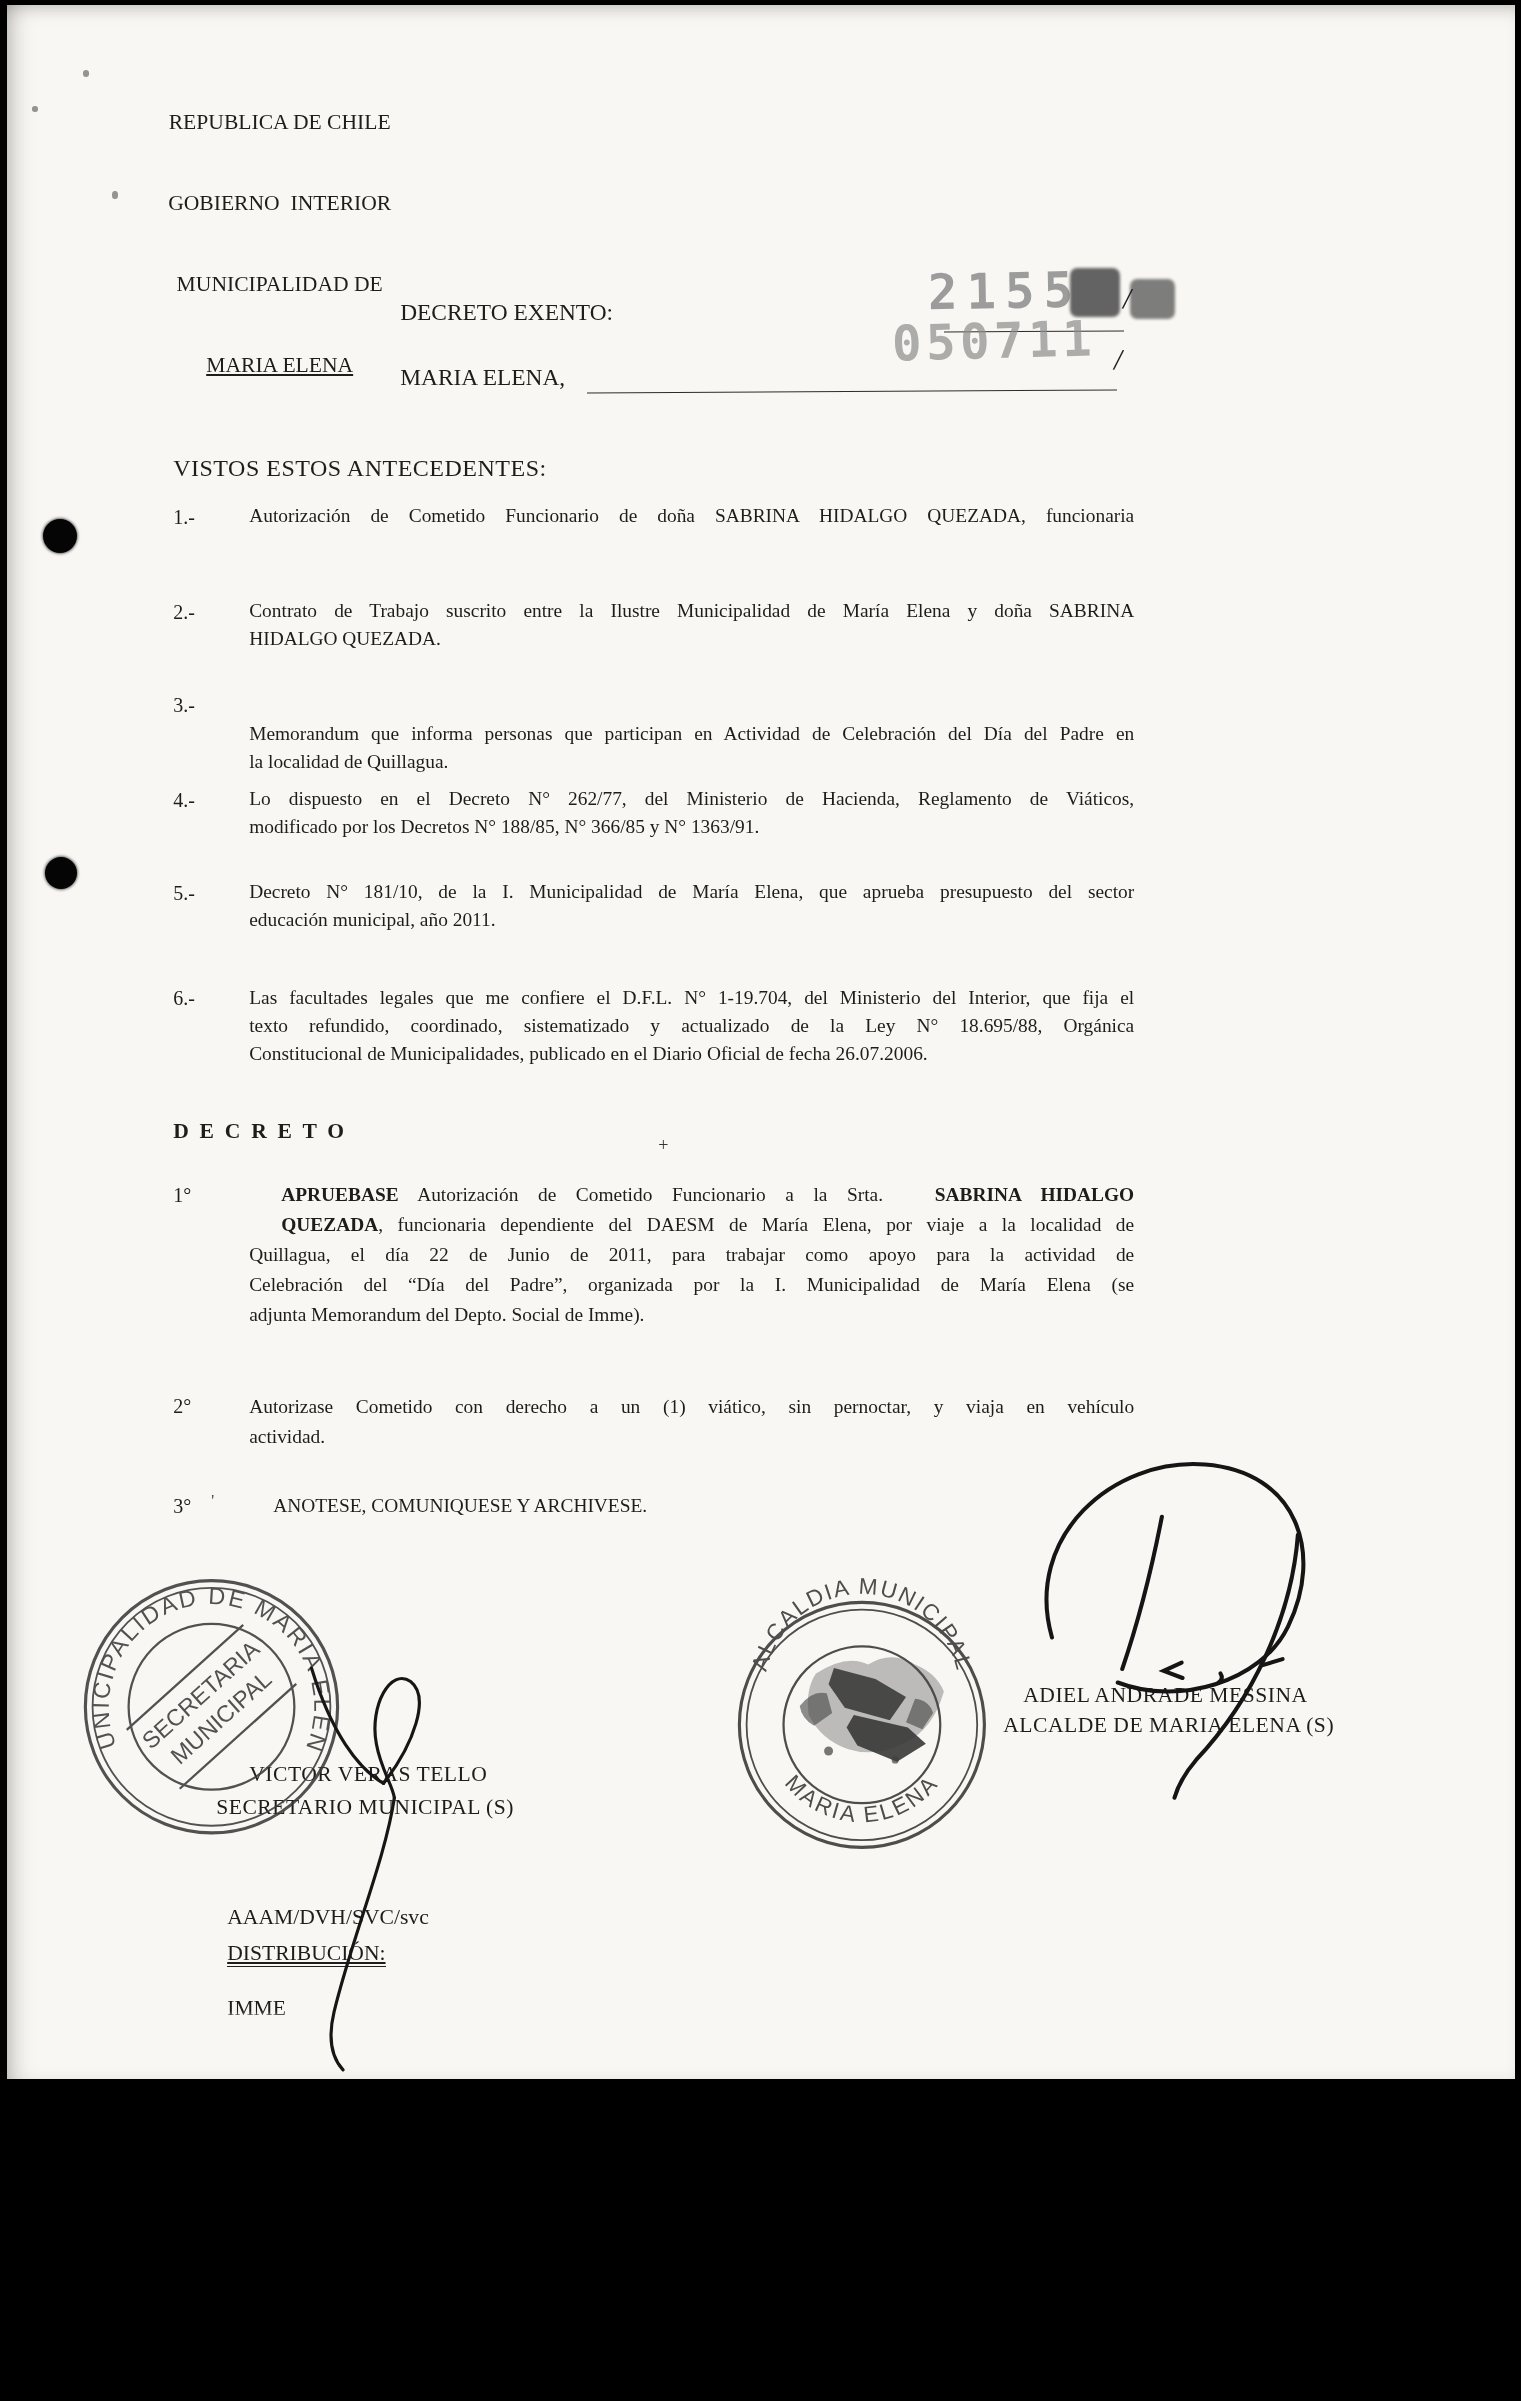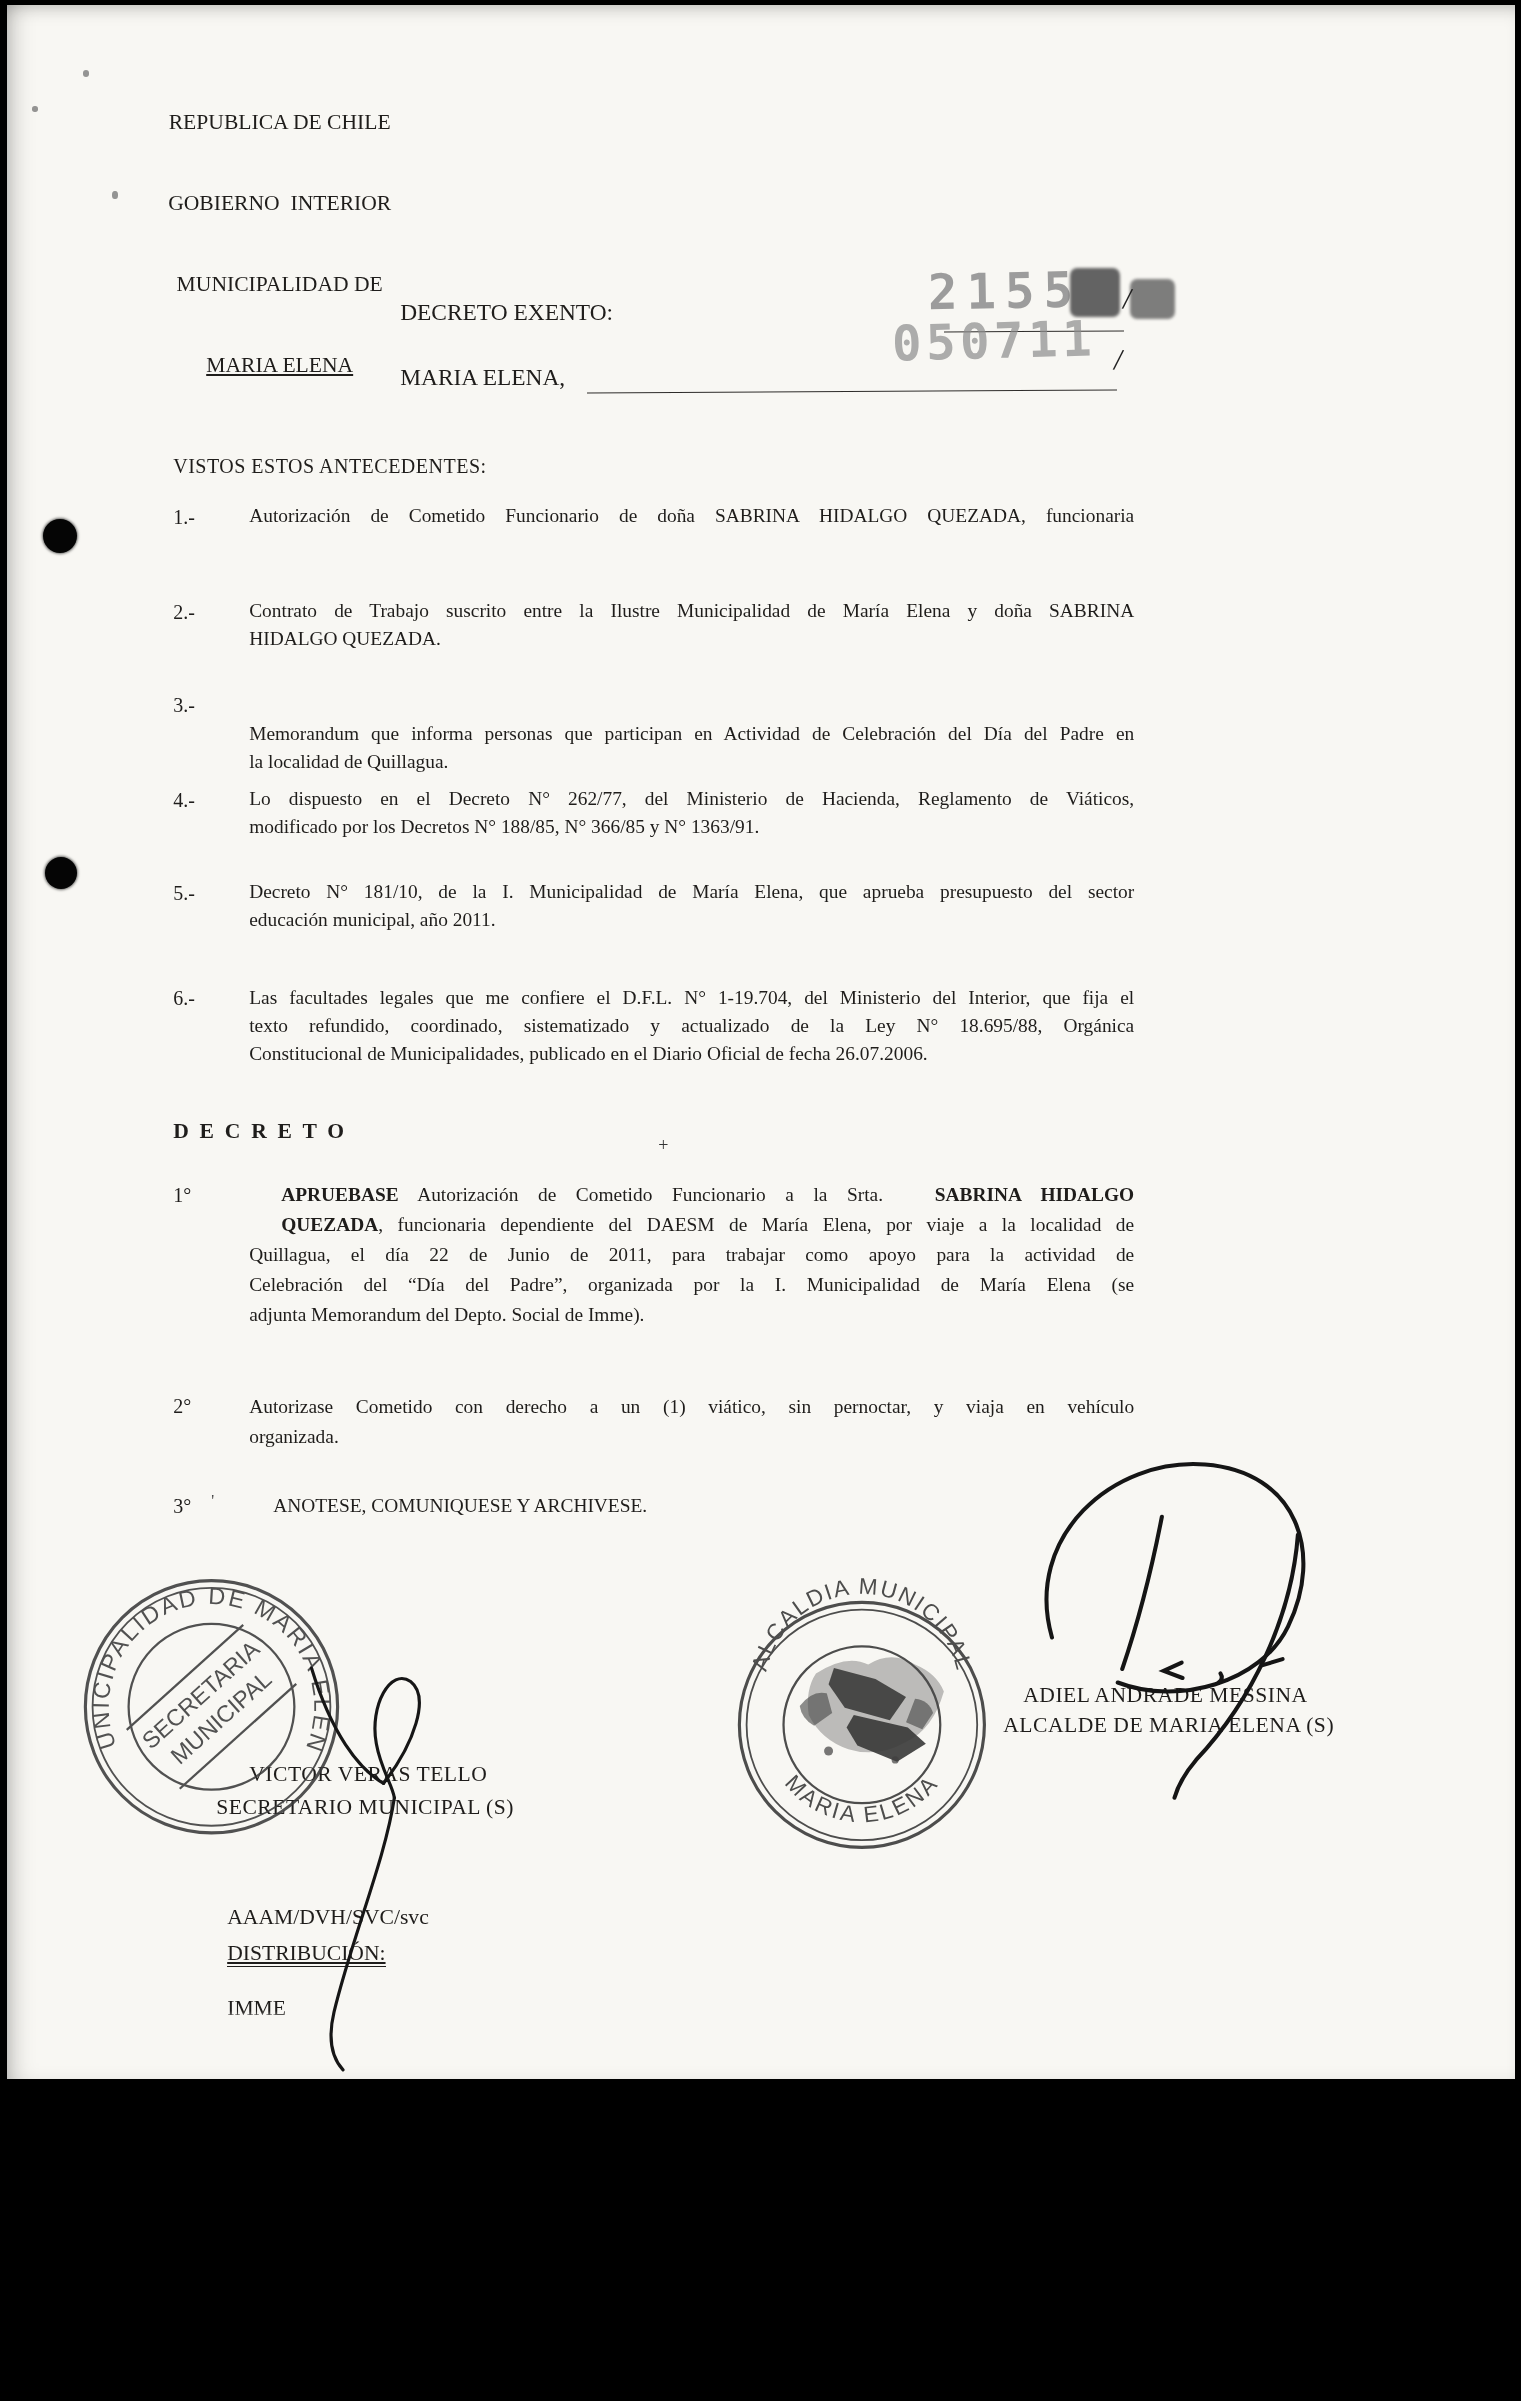--- a/index.html
+++ b/index.html
@@ -20,21 +20,21 @@
             font-size:49px;font-weight:bold;opacity:.85;}
   .fill-line{border-top:1.8px solid #2e2c2a;height:0;transform:rotate(-.35deg);}
   .slash{font-size:31px;color:#222;transform:rotate(8deg);}
   .smudge{background:#4a4a4a;filter:blur(1.4px);border-radius:7.2px;opacity:.85;}
   
   .itemnum{font-size:20px;}
   .itembody{font-size:19.4px;line-height:28px;width:885px;}
   .rbody{line-height:30px;}
   .jline{text-align:justify;text-align-last:justify;}
   .jline.last{text-align-last:left;}
-  #vistos-heading{font-size:20px;letter-spacing:0.5px;}
+  #vistos-heading{font-size:24px;letter-spacing:0.5px;}
   #decreto-heading{font-size:21.6px;font-weight:bold;letter-spacing:2.7px;}
   .signame{font-size:21.6px;letter-spacing:0.5px;}
   .footline{font-size:21.6px;}
   #distribucion{border-bottom:1.8px solid var(--ink,#1c1c1c);text-decoration:underline;padding-bottom:0.9px;}
   #imme{-webkit-mask-image:linear-gradient(#000 60%,rgba(0,0,0,.25));mask-image:linear-gradient(#000 60%,rgba(0,0,0,.25));}
   .hole{background:#050505;border-radius:50%;box-shadow:0 0 2.7px 0.9px rgba(0,0,0,.6);}
   .speck{background:#6a6a6a;border-radius:50%;opacity:.7;}
   svg text{font-family:"Liberation Sans",sans-serif;}
 </style>
 </head>
@@ -88,21 +88,21 @@
     <div class="abs t itemnum" style="left:166px;top:982px;">6.-</div>
     <div class="abs t itembody" style="left:242px;top:979px;"><div class="jline">Las facultades legales que me confiere el D.F.L. N° 1-19.704, del Ministerio del Interior, que fija el</div><div class="jline">texto refundido, coordinado, sistematizado y actualizado de la Ley N° 18.695/88, Orgánica</div><div class="jline last">Constitucional de Municipalidades, publicado en el Diario Oficial de fecha 26.07.2006.</div></div>
 
     <div class="abs t" id="decreto-heading" style="left:166px;top:1114px;">D E C R E T O</div>
     <div class="abs t" style="left:651px;top:1130px;font-size:18px;color:#333;">+</div>
 
     <div class="abs t itemnum" style="left:166px;top:1179px;">1°</div>
     <div class="abs t itembody rbody" style="left:242px;top:1175px;"><div class="jline"><span class="b">APRUEBASE</span><span> Autorización de Cometido Funcionario a la Srta. </span><span class="b">SABRINA HIDALGO</span></div><div class="jline"><span class="b">QUEZADA</span><span>, funcionaria dependiente del DAESM de María Elena, por viaje a la localidad de</span></div><div class="jline">Quillagua, el día 22 de Junio de 2011, para trabajar como apoyo para la actividad de</div><div class="jline">Celebración del “Día del Padre”, organizada por la I. Municipalidad de María Elena (se</div><div class="jline last">adjunta Memorandum del Depto. Social de Imme).</div></div>
 
     <div class="abs t itemnum" style="left:166px;top:1390px;">2°</div>
-    <div class="abs t itembody rbody" style="left:242px;top:1387px;"><div class="jline">Autorizase Cometido con derecho a un (1) viático, sin pernoctar, y viaja en vehículo</div><div class="jline last">organizada.</div></div>
+    <div class="abs t itembody rbody" style="left:242px;top:1387px;"><div class="jline">Autorizase Cometido con derecho a un (1) viático, sin pernoctar, y viaja en vehículo</div><div class="jline last">actividad.</div></div>
 
     <div class="abs t itemnum" style="left:166px;top:1490px;">3°</div>
     <div class="abs t" style="left:204px;top:1487px;font-size:16px;color:#444;">'</div>
     <div class="abs t itembody rbody" style="left:248px;top:1486px;margin-left:18px;"><div class="jline last">ANOTESE, COMUNIQUESE Y ARCHIVESE.</div></div>
 
     <div class="abs t signame" style="left:1016px;top:1678px;">ADIEL ANDRADE MESSINA</div>
     <div class="abs t signame" style="left:996px;top:1708px;">ALCALDE DE MARIA ELENA (S)</div>
     <div class="abs t signame" style="left:242px;top:1757px;">VICTOR VERAS TELLO</div>
     <div class="abs t signame" style="left:209px;top:1790px;">SECRETARIO MUNICIPAL (S)</div>
 

